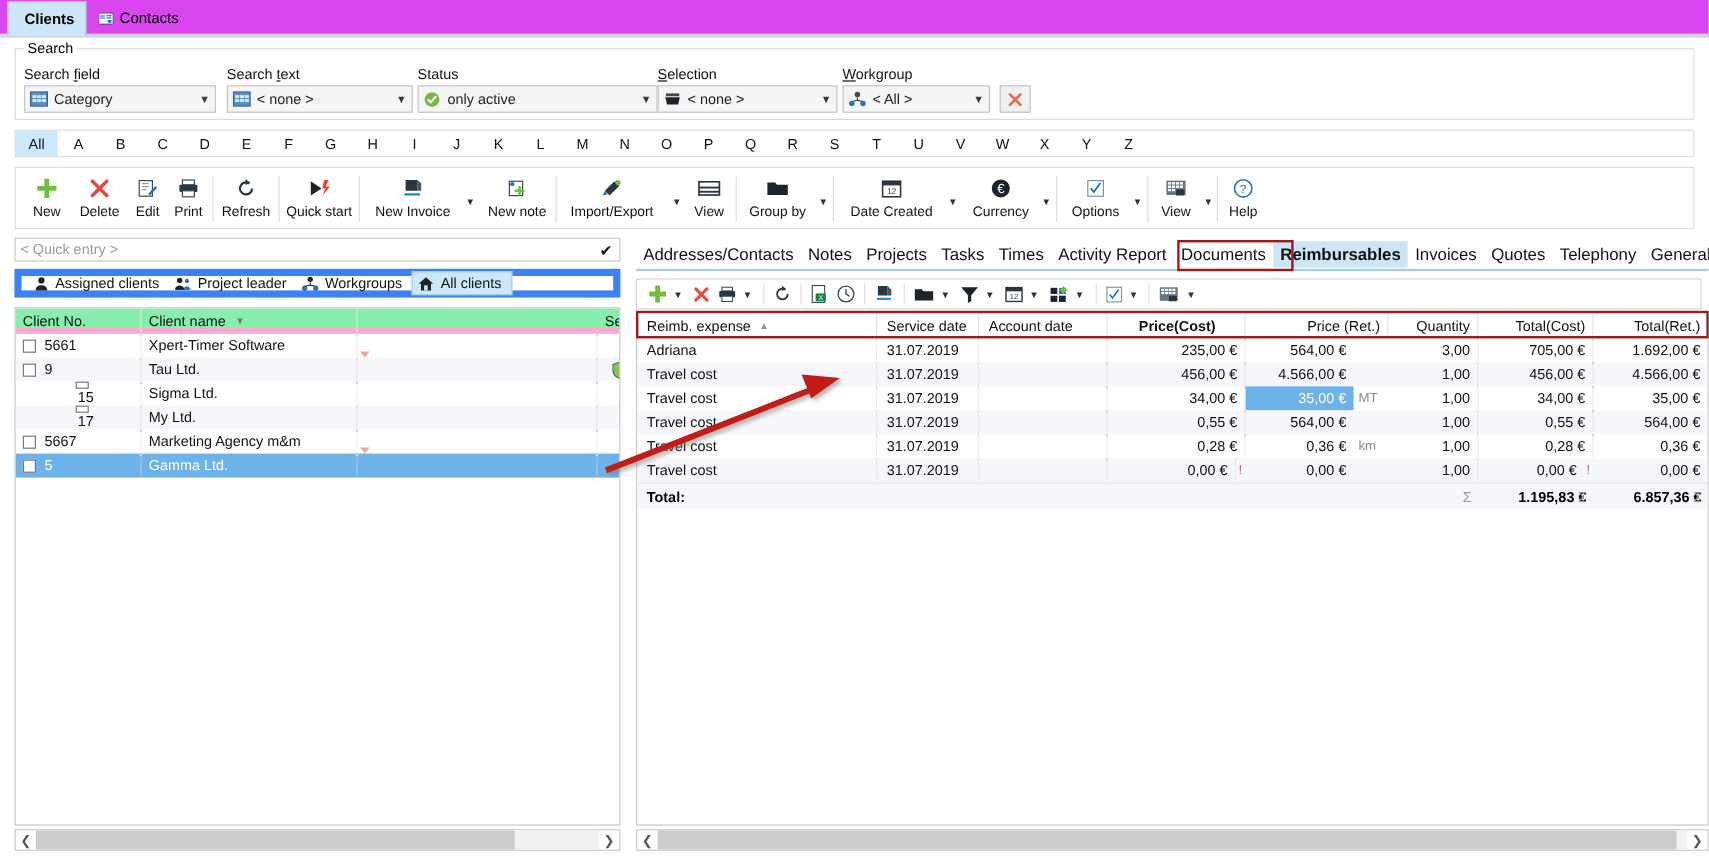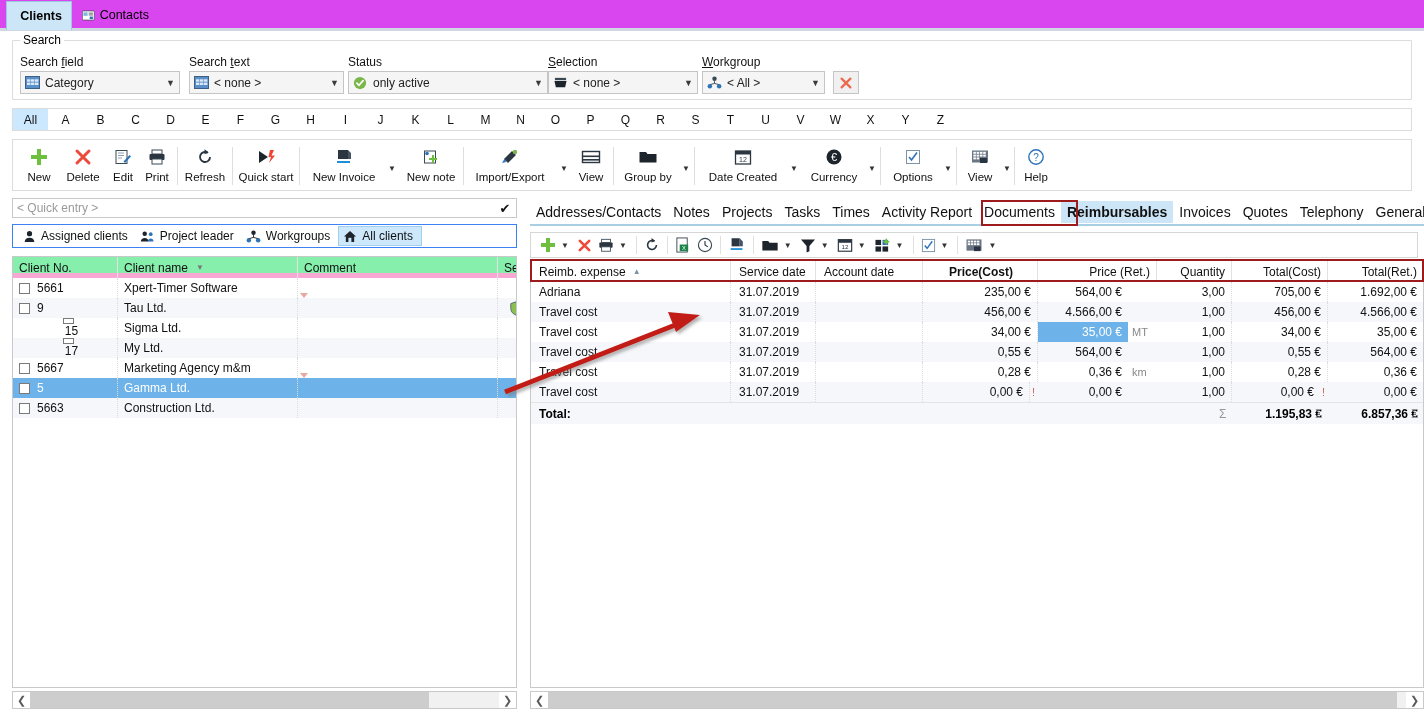--- a/index.html
+++ b/index.html
@@ -52,21 +52,21 @@
   .rsep { position:absolute; top:7px; width:1px; height:38px; background:#dedede; }
   .rdrop { position:absolute; font-size:8px; color:#333; }
 
   
   .quick { position:absolute; left:12px; top:198px; width:505px; height:20px;
            border:1px solid #c9c9c9; background:#fff; display:flex; align-items:center; }
   .quick .qph { flex:1 1 auto; padding-left:4px; color:#9a9a9a; font-size:12px; }
   .quick .qok { width:22px; text-align:center; font-size:13px; color:#111; }
 
   .filterbar { position:absolute; left:12px; top:224px; width:505px; height:24px;
-               border:1px solid #3b82f6; background:#fff; display:flex; align-items:center; padding-left:6px; gap:0px; }
+               border:6px solid #3b82f6; background:#fff; display:flex; align-items:center; padding-left:6px; gap:0px; }
   .fbtn { height:20px; display:flex; align-items:center; gap:5px; padding:0 8px 0 4px; font-size:12px; color:#111; }
   .fbtn.sel { background:#cde8fb; border:1px solid #9fd0ef; }
 
   .lgrid { position:absolute; left:12px; top:256px; width:505px; height:432px;
            border:1px solid #c9c9c9; background:#fff; overflow:hidden; }
   .lhdr { position:absolute; left:0; top:0; width:100%; height:21px; background:#86efac;
           border-bottom:5px solid #f9a8d4; }
   .lhdr .hc { position:absolute; top:0; height:21px; display:flex; align-items:center;
               padding-left:6px; font-size:12px; color:#111; border-right:1px solid #e2e2e2; }
   .lrow { position:absolute; left:0; width:100%; height:20px; }
@@ -501,21 +501,20 @@
     </div>
   </div>
 
   <div class="lgrid">
     <div class="lhdr">
       <div class="hc" style="left:0; width:105px;">Client No.</div>
       <div class="hc" style="left:105px; width:180px;">
         <span>Client name</span>
         <span style="margin-left:8px; font-size:8px; color:#777;">▼</span>
       </div>
-      <div class="hc" style="left:285px; width:200px;">Comment</div>
       <div class="hc" style="left:485px; width:36px; border-right:none;">Sec</div>
     </div>
 
     <div class="lrow" style="top:21px;">
       <div class="cell" style="left:0; width:105px;">
           <span class="ckb"></span>
           <span style="margin-left:7px;">5661</span>
         </div>
       <div class="cell" style="left:105px; width:180px;">Xpert-Timer Software</div>
       <div class="cell" style="left:285px; width:200px;"></div>
@@ -560,29 +559,20 @@
       <div class="cell" style="left:105px; width:180px;">Marketing Agency m&amp;m</div>
       <div class="cell" style="left:285px; width:200px;"></div>
       <div class="cell" style="left:485px; width:36px; border-right:none;"></div>
     </div>
     <div class="lrow sel" style="top:121px;">
       <div class="cell" style="left:0; width:105px;">
           <span class="ckb"></span>
           <span style="margin-left:7px;">5</span>
         </div>
       <div class="cell" style="left:105px; width:180px;">Gamma Ltd.</div>
-      <div class="cell" style="left:285px; width:200px;"></div>
-      <div class="cell" style="left:485px; width:36px; border-right:none;"></div>
-    </div>
-    <div class="lrow alt" style="top:141px;">
-      <div class="cell" style="left:0; width:105px;">
-          <span class="ckb"></span>
-          <span style="margin-left:7px;">5663</span>
-        </div>
-      <div class="cell" style="left:105px; width:180px;">Construction Ltd.</div>
       <div class="cell" style="left:285px; width:200px;"></div>
       <div class="cell" style="left:485px; width:36px; border-right:none;"></div>
     </div>
 
     <div class="tick" style="left:287px; top:36px; border-top:5px solid #e9a9a1;"></div>
     <div class="tick" style="left:287px; top:116px; border-top:5px solid #e9a9a1;"></div>
   </div>
 
   <div class="hscroll" style="left:12px; top:691px; width:505px;">
     <div class="arr">❮</div>

